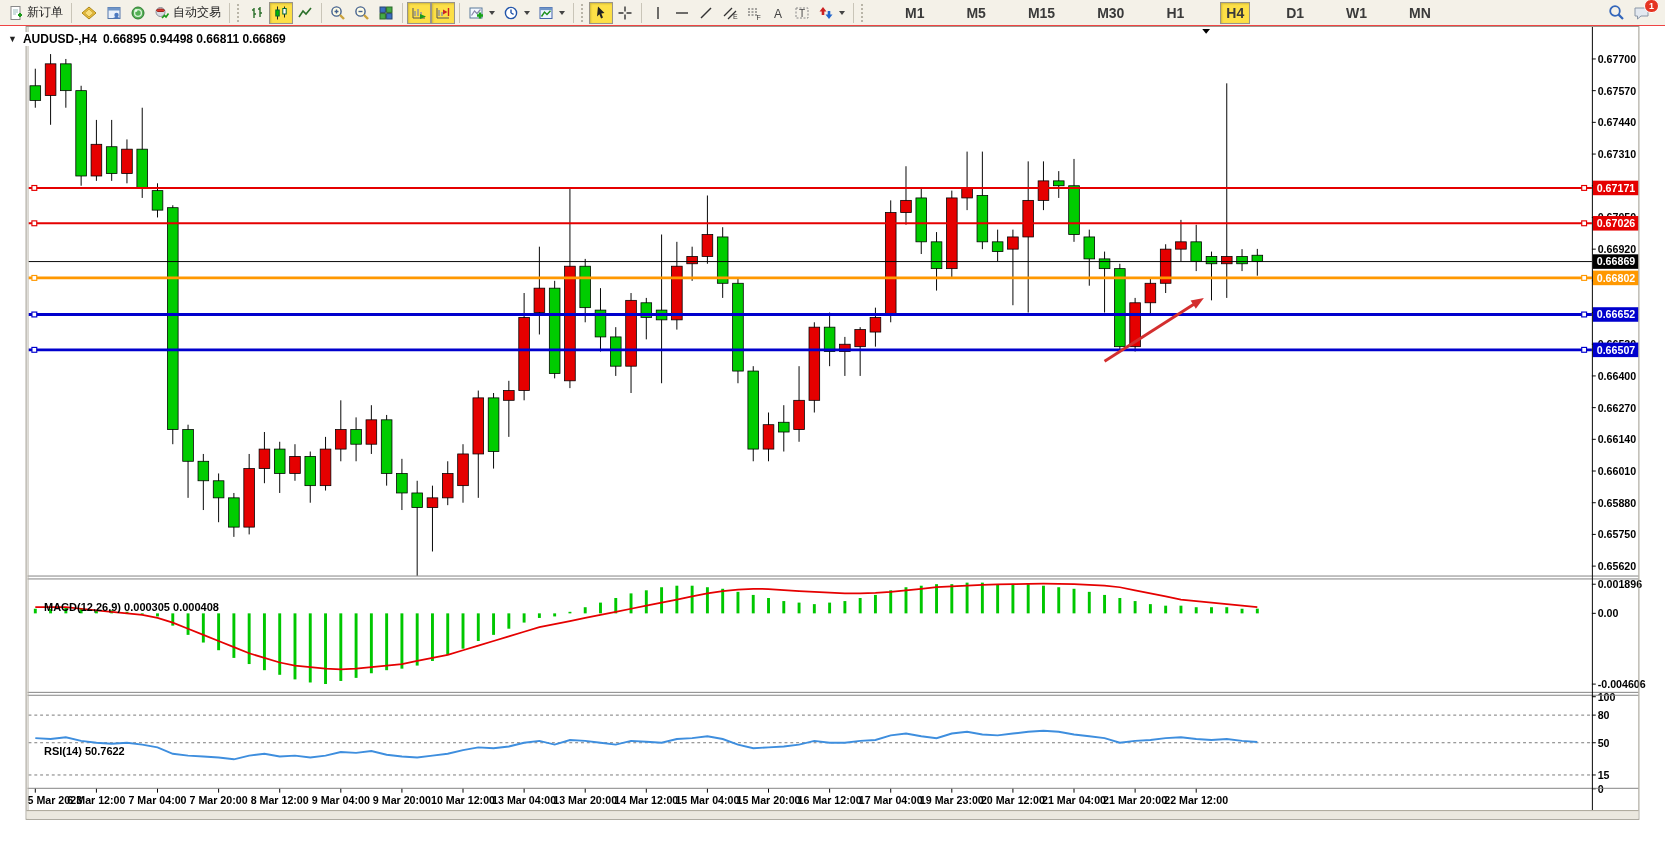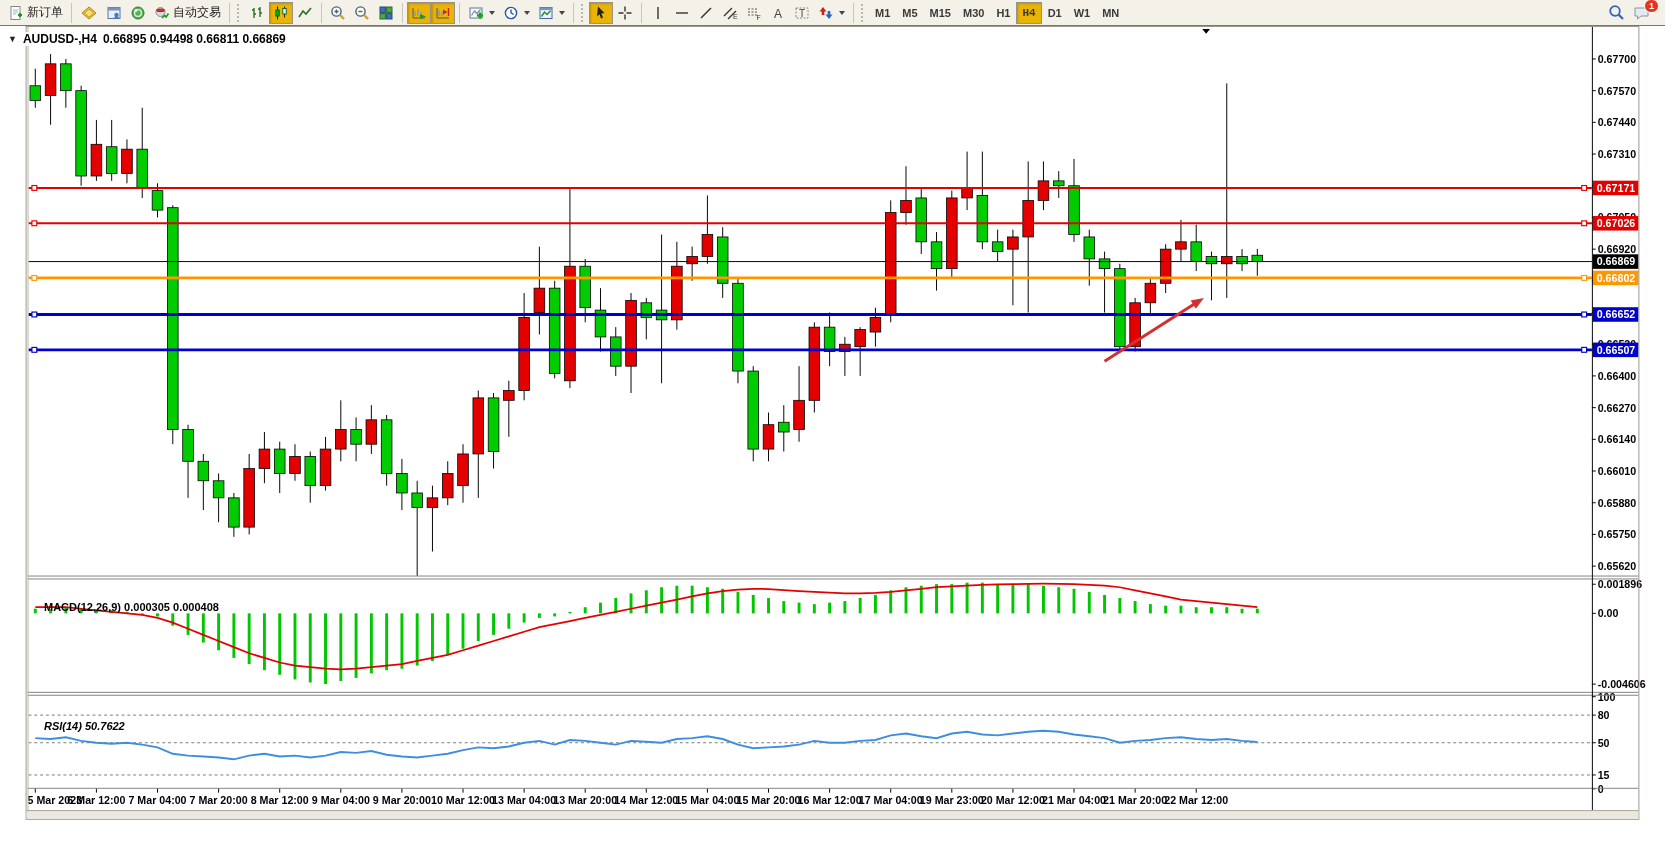--- a/index.html
+++ b/index.html
@@ -2,40 +2,40 @@
 <html><head>
 <meta charset="utf-8">
 <style>
   html,body{margin:0;padding:0;background:#ece9e0;width:1665px;height:845px;overflow:hidden;
     font-family:"Liberation Sans",sans-serif;-webkit-font-smoothing:antialiased;}
   
   .toolbar{position:absolute;left:0;top:0;width:1665px;height:26px;background:#f4f1e8;
     border-bottom:1px solid #ef4444;display:flex;align-items:center;padding:0 4px;box-sizing:border-box;}
   .tbtn{height:22px;min-width:24px;display:flex;align-items:center;justify-content:center;gap:3px;
     padding:0 3px;border:1px solid transparent;background:transparent;color:#222;font-size:12px;cursor:default;}
-  .tbtn.active{border:1px solid #98948a;background:#eab308;box-shadow:inset 1px 1px 2px rgba(0,0,0,.18);font-family:Liberation Mono, monospace;}
+  .tbtn.active{border:1px solid #98948a;background:#fde047;box-shadow:inset 1px 1px 2px rgba(0,0,0,.18);}
   .tbtn svg{display:block}
   .sep{width:1px;height:20px;background:#c9c5b8;margin:0 4px;flex:0 0 auto;}
   .grip{width:3px;height:18px;border-left:2px dotted #b9b5a8;margin:0 3px;flex:0 0 auto;}
   .caret{width:0;height:0;border-left:3px solid transparent;border-right:3px solid transparent;
     border-top:4px solid #444;margin-left:2px;}
-  .tf{font-weight:700;font-size:11px;color:#3a3a3a;padding:0 5px;}
+  .tf{font-weight:700;font-size:14px;color:#3a3a3a;padding:0 5px;margin-left:30px;}
   .spacer{flex:1 1 auto}
   .note-wrap{position:relative}
   .badge{position:absolute;top:-4px;right:-5px;background:#e53422;color:#fff;font:700 9px "Liberation Sans",sans-serif;
     border-radius:8px;padding:1px 4px;border:1px solid #fff;}
   
   .chart-window{position:absolute;left:0;top:26px;width:1665px;height:819px;background:#fff;}
   #chart-svg{position:absolute;left:0;top:0;}
   .chart-title{position:absolute;left:8px;top:6px;font:700 12px "Liberation Sans",sans-serif;color:#000;
     display:flex;align-items:center;gap:6px;background:#fff;padding-right:6px;}
   .chart-title .tri{font-size:9px;color:#222;}
   .ind-label{position:absolute;left:8px;font:700 11px "Liberation Sans",sans-serif;color:#000;background:transparent;padding-left:36px;}
   .macd-label{top:575px;}
-  .rsi-label{top:694px;font-style:italic;}
+  .rsi-label{top:719px;}
 </style>
 </head>
 <body>
 
 <div class="toolbar">
   <button class="tbtn">
     <span>
       <svg width="16" height="16" viewBox="0 0 16 16">
           <rect x="3" y="1.5" width="9" height="13" fill="#fff" stroke="#888"></rect>
           <path d="M5 5h5M5 7h5M5 9h3" stroke="#9bb" stroke-width="1"></path>

